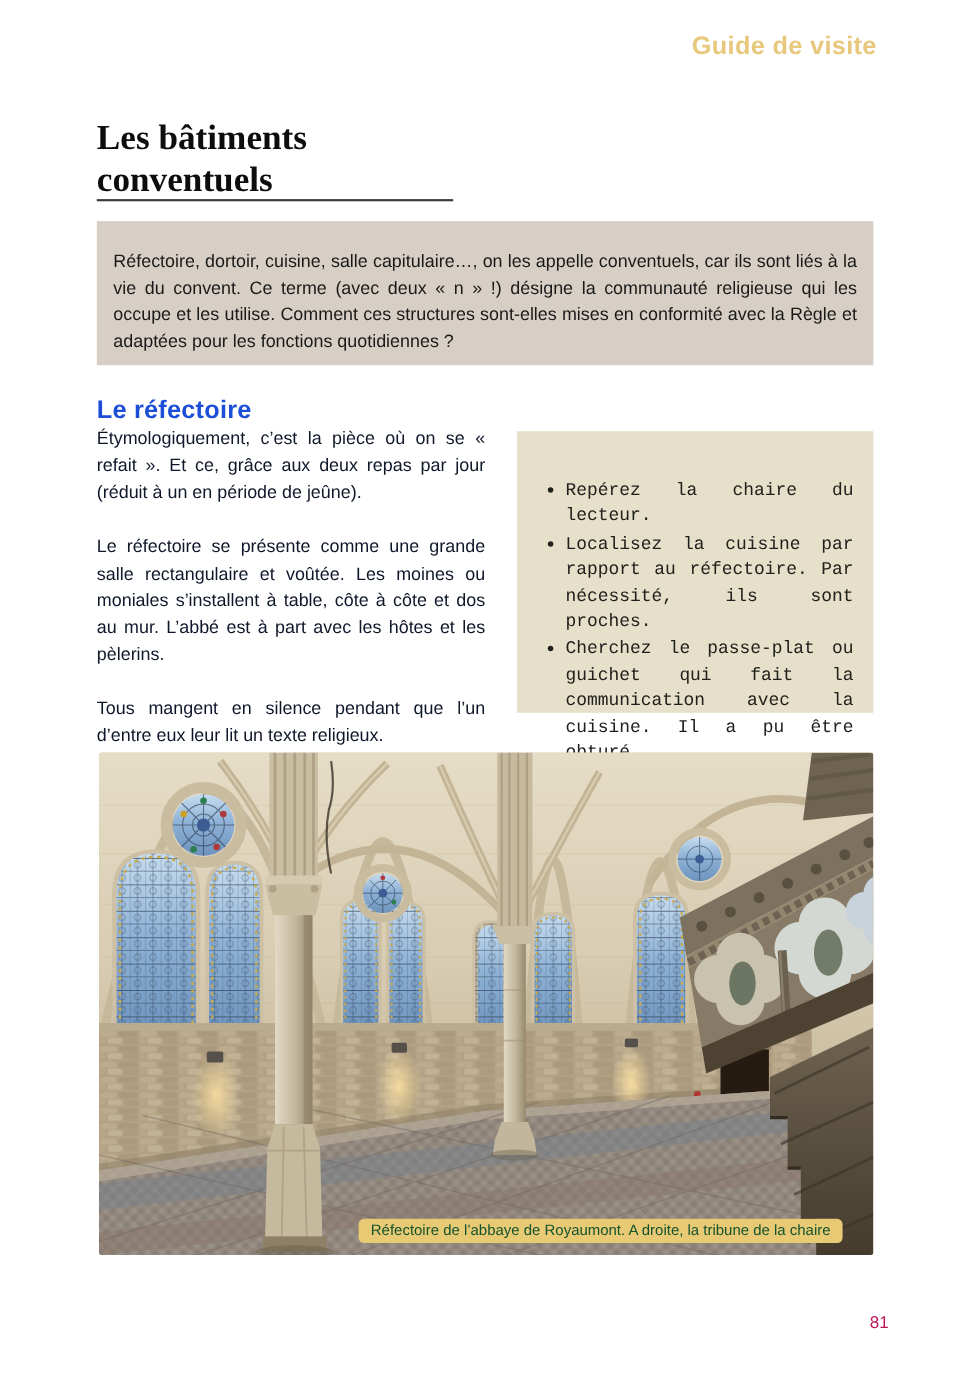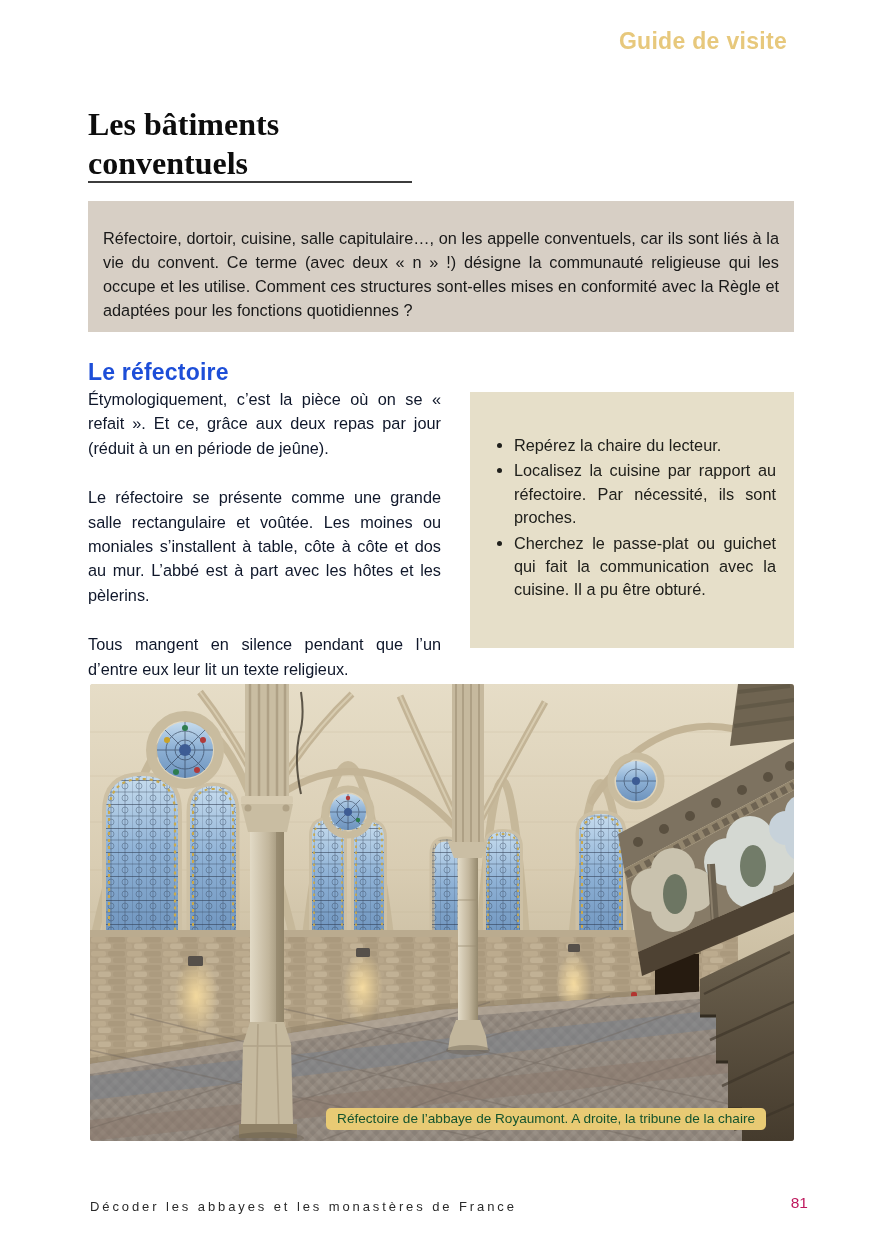--- a/index.html
+++ b/index.html
@@ -1,19 +1,19 @@
 <!DOCTYPE html>
 <html lang="fr"><head>
 <meta charset="utf-8">
 <style>
   html,body{margin:0;padding:0;background:#ffffff;}
   .page{position:relative;width:884px;height:1250px;margin:0 auto;background:#ffffff;
         font-family:"Liberation Sans",sans-serif;color:#1d1d1d;overflow:hidden;}
 
-  .badge{position:absolute;top:28px;right:97px;font-size:23px;font-weight:bold;
+  .badge{position:absolute;top:28px;right:87px;font-size:23px;font-weight:bold;
          letter-spacing:.3px;color:#e7c87c;}
 
   .title{position:absolute;left:88px;top:84px;width:330px;
          font-family:"Liberation Serif",serif;font-weight:bold;
          font-size:32px;line-height:39px;color:#0d0d0d;}
 
   .title-rule{position:absolute;left:88px;top:181px;width:324px;height:0;
               border-top:2px solid #3c3c3c;}
 
   .intro-box{position:absolute;left:88px;top:201px;width:676px;
@@ -23,21 +23,21 @@
   .section-heading{position:absolute;left:88px;top:340px;
                    font-size:23px;font-weight:bold;color:#1d4ed8;letter-spacing:.2px;}
 
   .body-col{position:absolute;left:88px;top:387px;width:353px;
             font-size:16.3px;line-height:24.4px;text-align:justify;color:#0f172a;}
   .body-col p{margin:0 0 25px 0;}
 
   .callout{position:absolute;left:470px;top:392px;width:288px;height:222px;
            background:#e6dfc9;padding:17px 18px 17px 18px;color:#20201c;}
   .callout h3{margin:0;font-size:16.8px;font-weight:bold;}
-  .callout ul{margin:25px 0 0 0;padding:0 0 0 26px;}
+  .callout ul{margin:25px 0 0 0;padding:0 0 0 26px;font-family:Liberation Mono, monospace;}
   .callout li{font-size:16.3px;line-height:23.4px;text-align:justify;margin:0 0 2px 0;}
 
   .photo{position:absolute;left:90px;top:684px;width:704px;height:457px;
          border-radius:3px;overflow:hidden;background:#d8cdb6;}
   .photo svg{display:block;width:704px;height:457px;}
 
   .caption-pill{position:absolute;right:28px;bottom:11px;background:#e8ca74;
                 border-radius:5px;padding:3px 11px 4px 11px;font-size:13.6px;
                 color:#14532d;white-space:nowrap;}
 
@@ -328,16 +328,15 @@
         <polygon points="548,268 704,200 704,228 552,292" fill="#4e4233"></polygon>
         <polygon points="610,295 704,250 704,457 652,457 652,425 638,425 638,378 626,378 626,332 610,332" fill="url(#trib)"></polygon>
         <path d="M610 332 H626 M626 378 H638 M638 425 H652" stroke="#332c21" stroke-width="3" fill="none"></path>
         <path d="M614 310 L700 268 M620 356 L704 318 M632 402 L704 368 M644 446 L704 420" stroke="#3a3226" stroke-width="2.5" opacity=".6" fill="none"></path>
       </g>
     </svg>
 
     <div class="caption-pill">Réfectoire de l’abbaye de Royaumont. A droite, la tribune de la chaire</div>
   </div>
 
-  <div class="footer-title">Décoder les abbayes et les monastères de France</div>
   <div class="footer-page">81</div>
 
 </div>
 
 </body></html>

